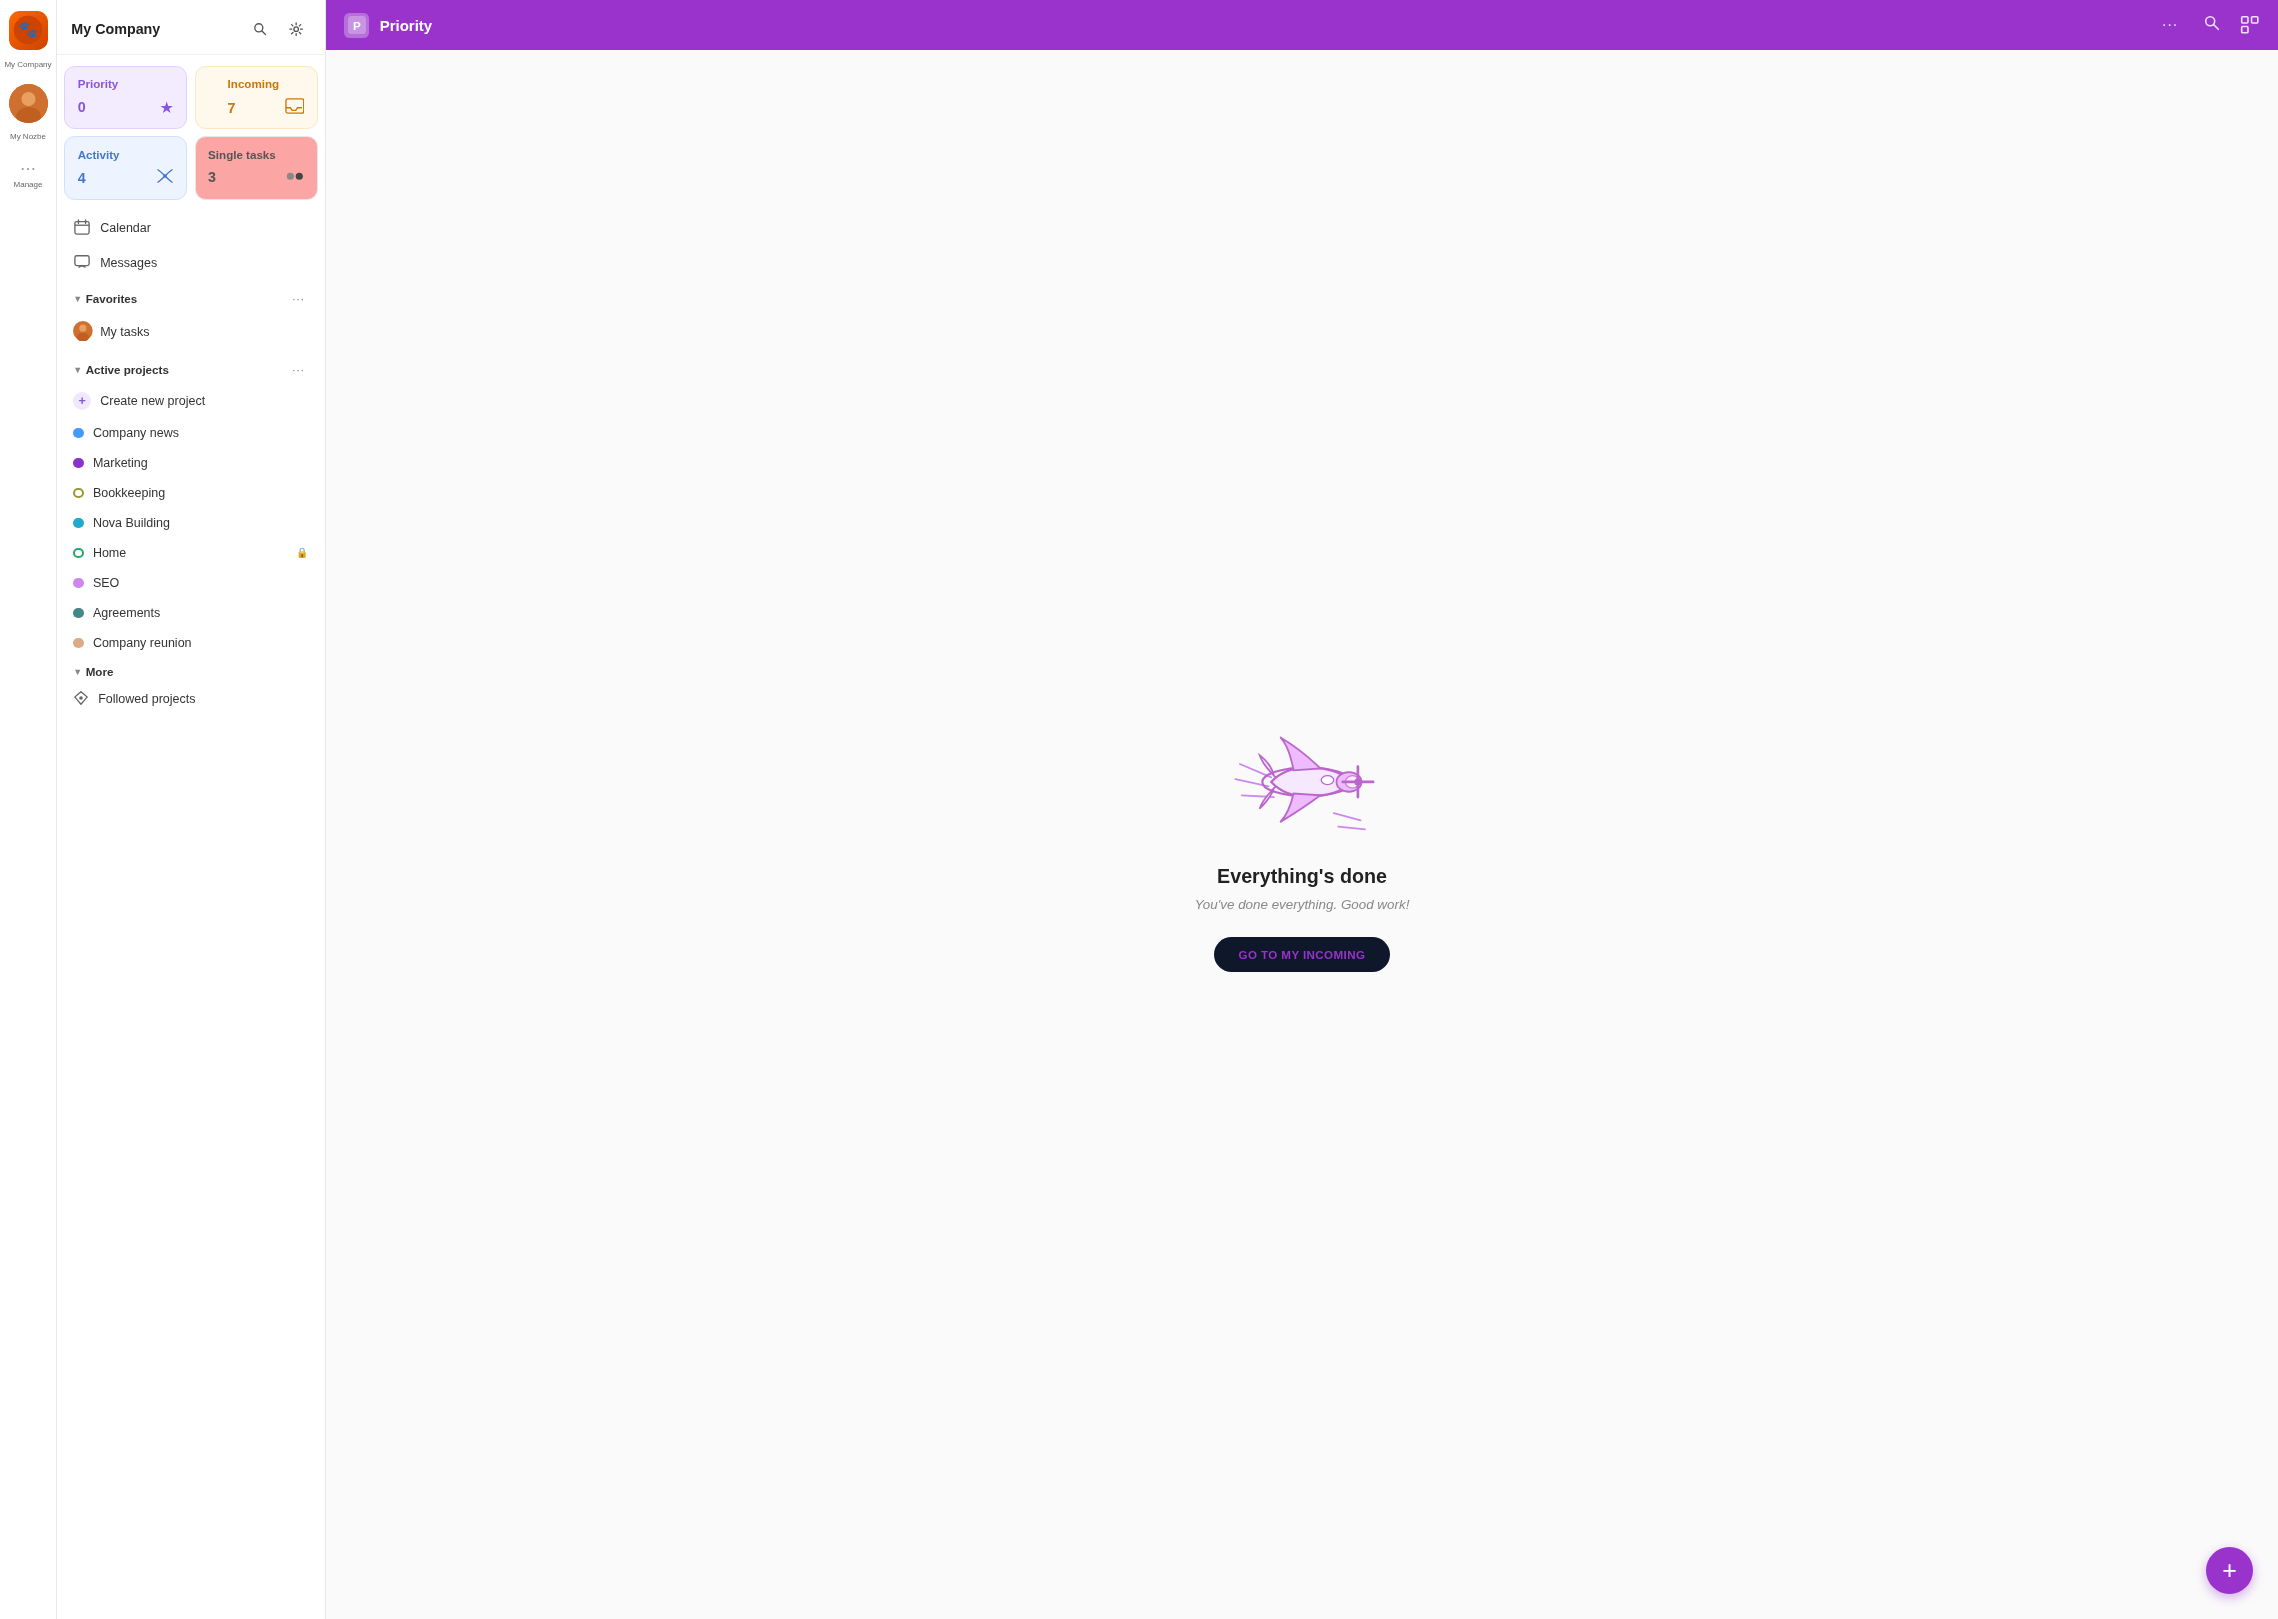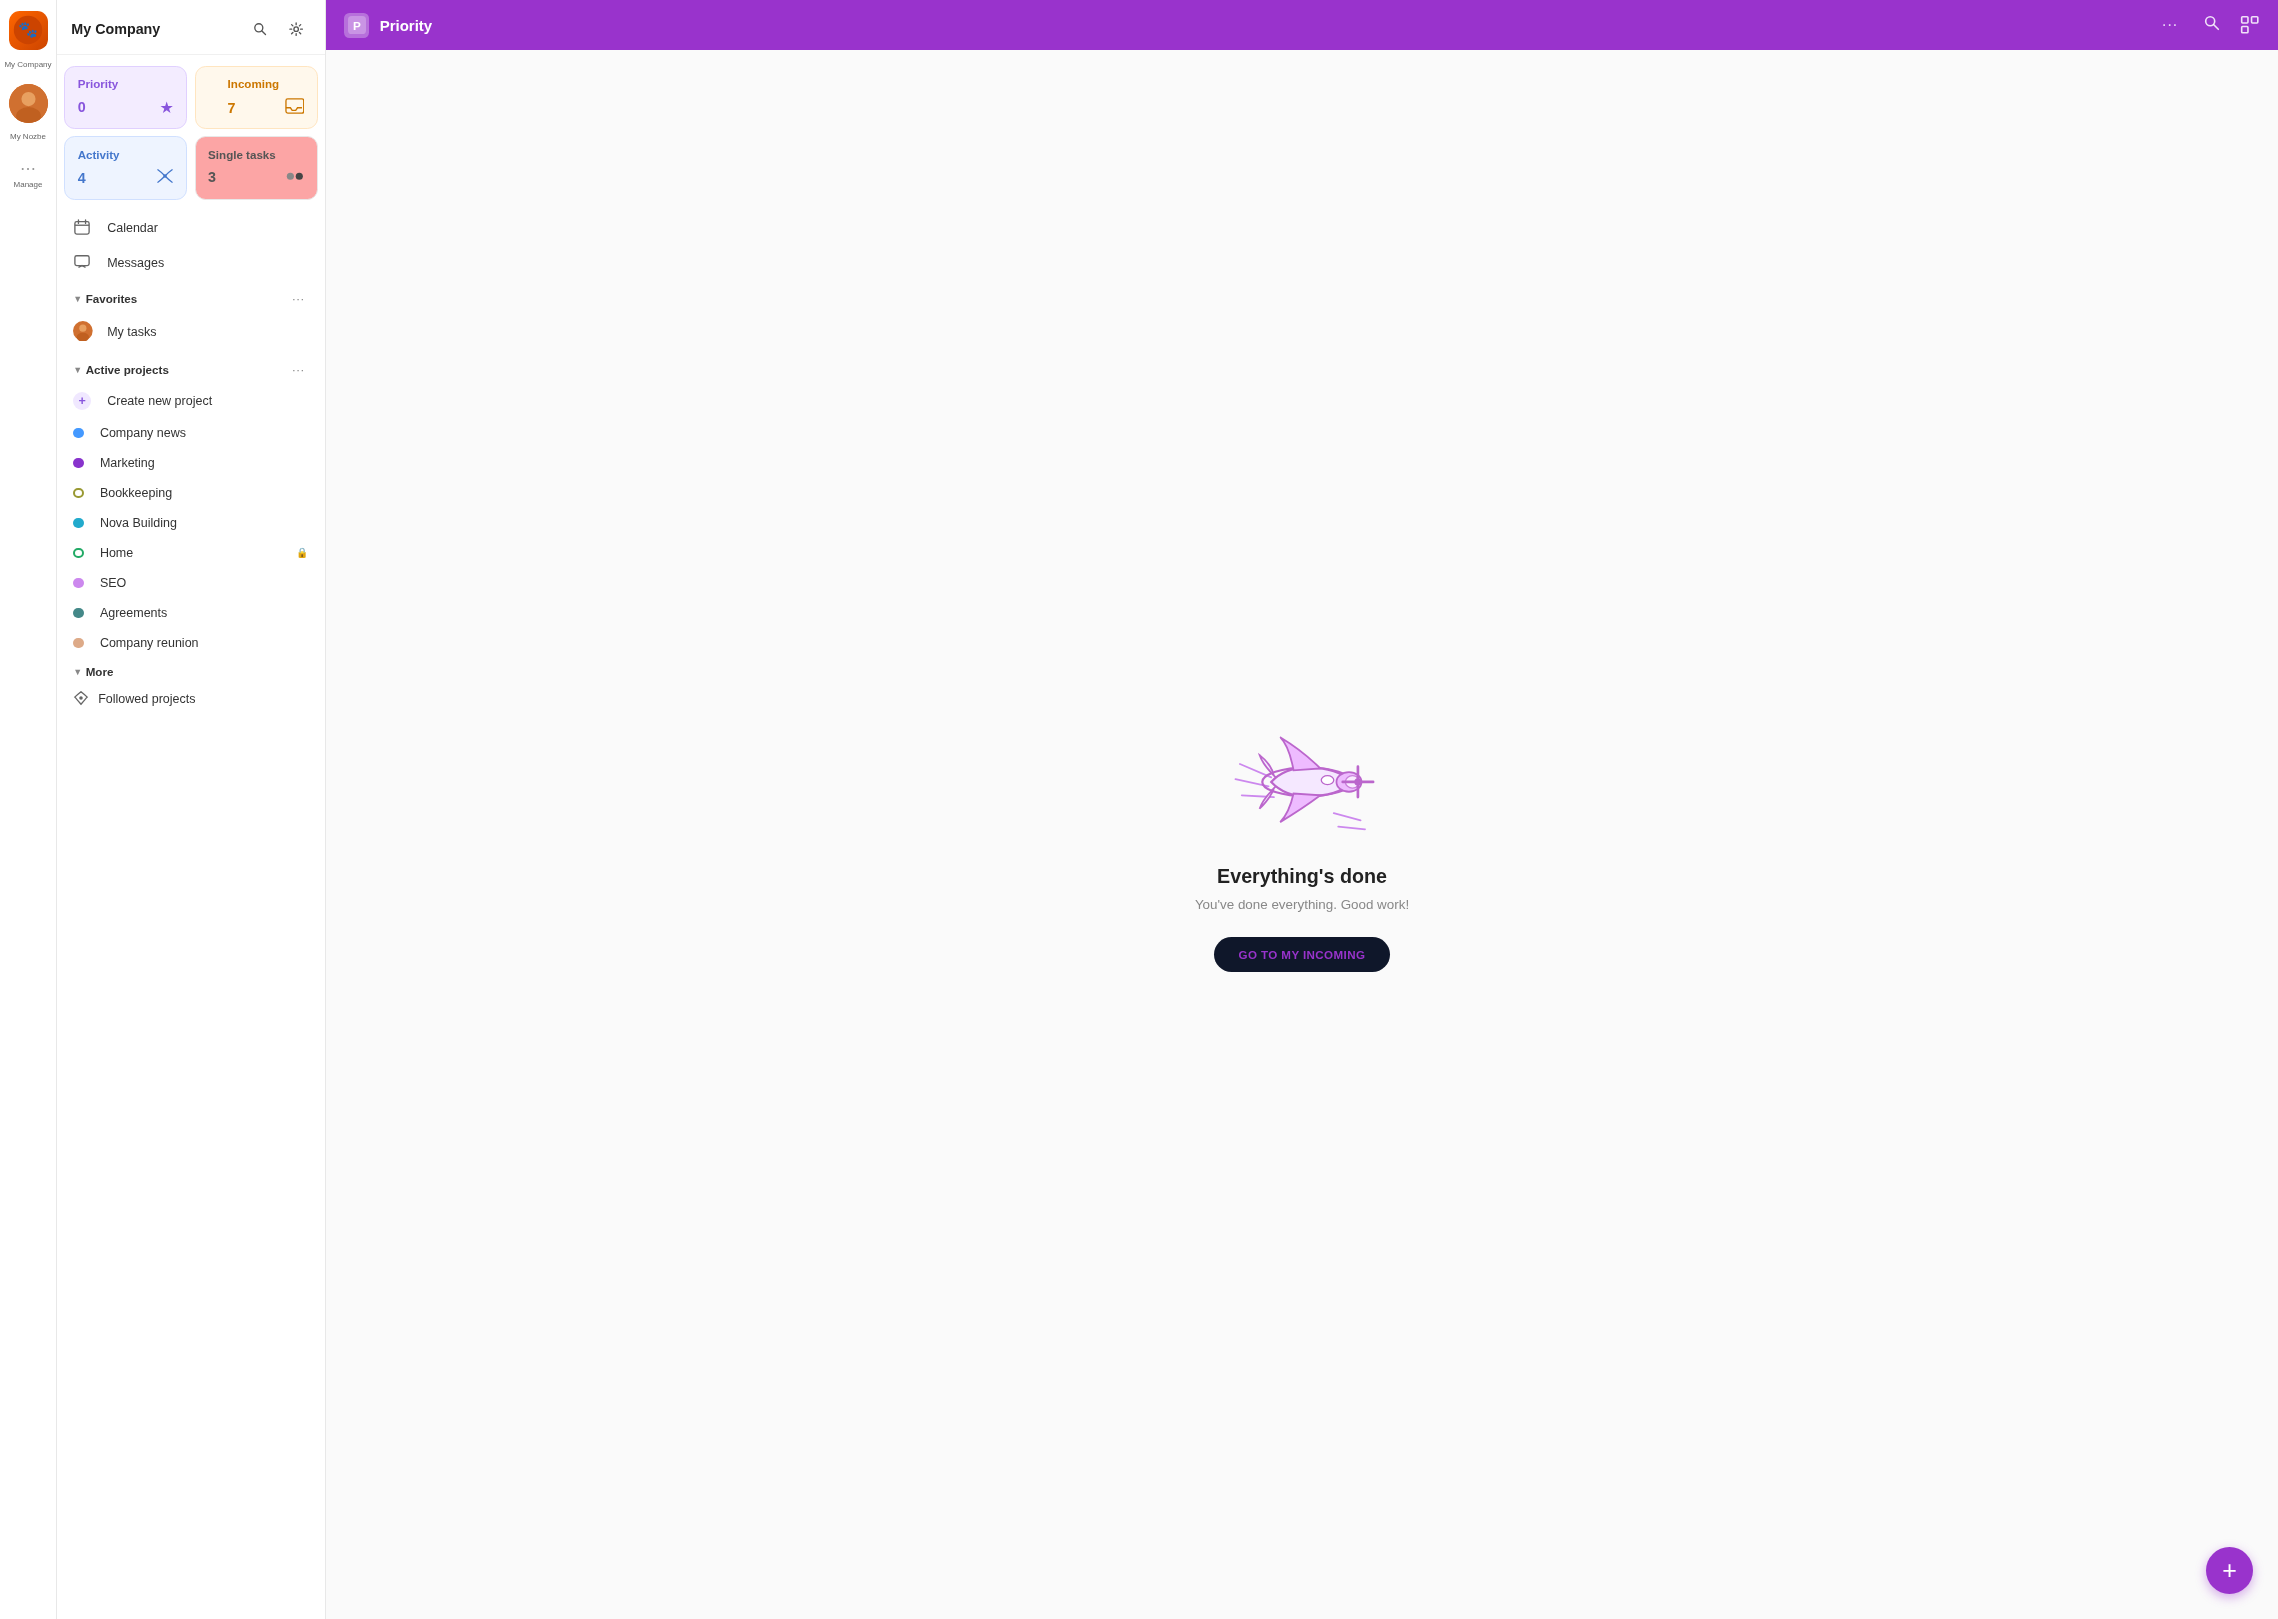--- a/index.html
+++ b/index.html
@@ -138,21 +138,21 @@
     .card-priority .card-count { color: #8855dd; }
     .card-incoming .card-count { color: #cc7700; }
     .card-activity .card-count { color: #4477cc; }
     .card-single .card-count { color: #555; }
     .card-icon { font-size: 16px; }
 
     
     .nav-item {
       display: flex;
       align-items: center;
-      gap: 16px;
+      gap: 9px;
       padding: 8px 9px;
       border-radius: 7.2px;
       cursor: pointer;
       font-size: 12.5px;
       color: #333;
     }
     .nav-item-icon { font-size: 14.3px; color: #666; width: 18px; text-align: center; }
 
     
     .section-header {
@@ -269,20 +269,21 @@
     .empty-title {
       font-size: 19.7px;
       font-weight: 700;
       color: #222;
       margin-bottom: 9px;
     }
     .empty-subtitle {
       font-size: 13.4px;
       color: #888;
       margin-bottom: 25px;
+      font-style: italic;
     }
     .go-incoming-btn {
       background: #0f172a;
       color: #9933cc;
       border: none;
       border-radius: 21.5px;
       padding: 10.7px 25px;
       font-size: 11.6px;
       font-weight: 700;
       letter-spacing: 0.4px;

